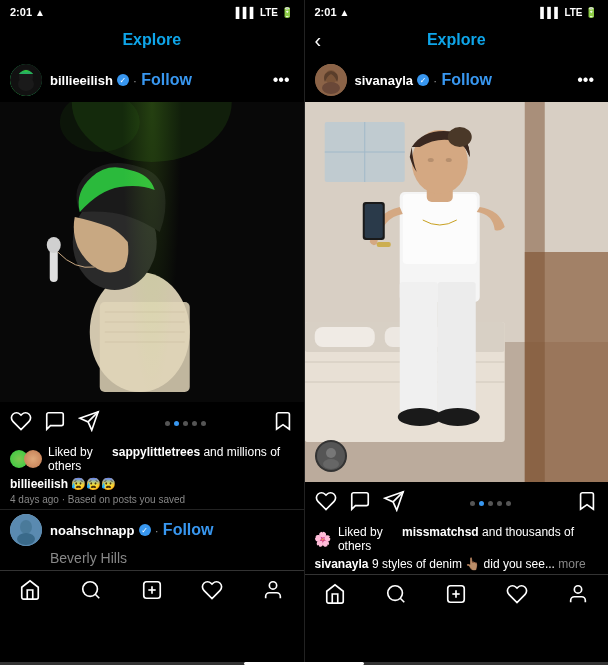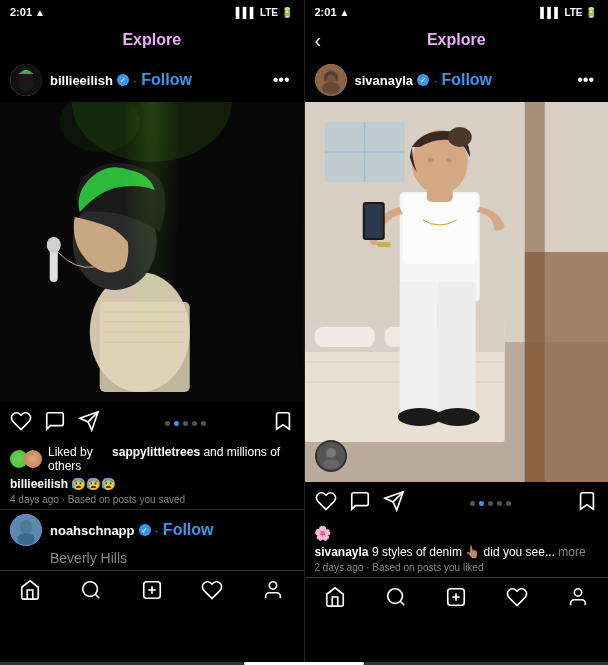--- a/index.html
+++ b/index.html
@@ -63,21 +63,21 @@
       align-items: center;
       justify-content: center;
       padding: 6px 10px;
       position: relative;
       height: 36px;
     }
 
     .nav-bar .nav-title {
       font-size: 16px;
       font-weight: 600;
-      color: #f0abfc;
+      color: #0ea5e9;
     }
 
     .nav-bar .nav-back {
       position: absolute;
       left: 10px;
       font-size: 20px;
       color: #fff;
     }
 
     
@@ -644,29 +644,33 @@
       </div>
       <span class="action-icon save">
         <svg class="icon-svg" viewBox="0 0 24 24" fill="none" stroke="#fff" stroke-width="1.8">
             <path d="M19 21l-7-5-7 5V5a2 2 0 0 1 2-2h10a2 2 0 0 1 2 2z"></path>
           </svg>
       </span>
     </div>
 
     <div class="likes-area">
       <span style="font-size:14px;">🌸</span>
+      <span class="likes-text">
+        <span>Liked by</span>
+        <strong>missmatchsd</strong>
+        <span>and thousands of others</span>
+      </span>
     </div>
 
     <div class="caption-area">
       <span class="cap-username">sivanayla</span>
       <span>9 styles of denim 👆🏽 did you see...</span>
       <span style="color:#888; cursor:pointer;">more</span>
     </div>
 
-    <div class="timestamp">2 days ago · Based on posts you liked</div>
 
     <div class="bottom-nav">
       <span class="bottom-nav-icon active">
         <svg width="22" height="22" viewBox="0 0 24 24" fill="none" stroke="#fff" stroke-width="1.8">
             <path d="M3 9l9-7 9 7v11a2 2 0 0 1-2 2H5a2 2 0 0 1-2-2z"></path>
             <polyline points="9 22 9 12 15 12 15 22"></polyline>
           </svg>
       </span>
       <span class="bottom-nav-icon">
         <svg width="22" height="22" viewBox="0 0 24 24" fill="none" stroke="#fff" stroke-width="1.8">

